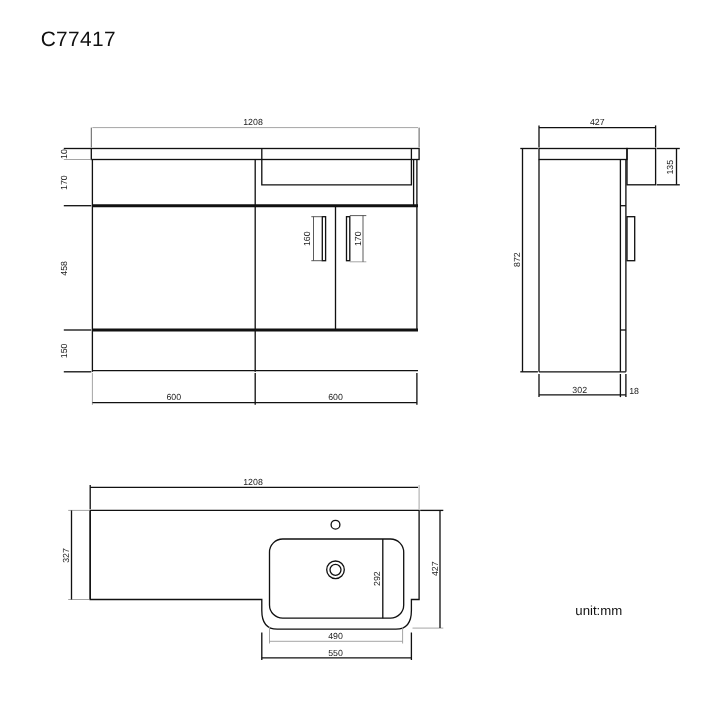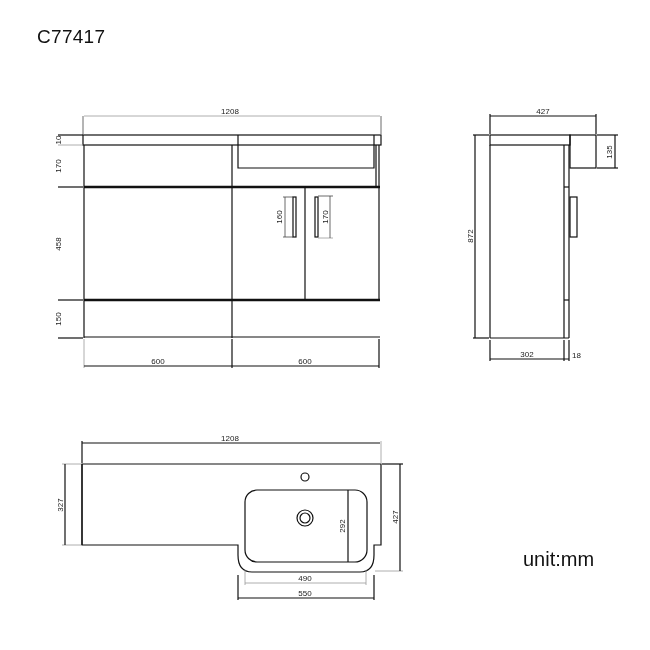--- a/index.html
+++ b/index.html
@@ -1,18 +1,18 @@
 <!DOCTYPE html>
 <html><head>
 <meta charset="utf-8">
 <style>
   html, body { margin:0; padding:0; background:#ffffff; }
   body { width:650px; height:650px; position:relative; overflow:hidden; font-family:"Liberation Sans", sans-serif; }
   .code { position:absolute; left:37px; top:26px; font-size:19px; color:#111; letter-spacing:0.3px;text-align:right; }
-  .unit { position:absolute; left:523px; top:548px; font-size:20px; color:#111; }
+  .unit { position:absolute; left:523px; top:548px; font-size:12px; color:#111; }
   svg { position:absolute; left:0; top:0; }
   .dim { font-family:"Liberation Sans", sans-serif; font-size:8px; fill:#222; }
   .ln { stroke:#111; stroke-width:1.2; fill:none; }
   .thin { stroke:#444; stroke-width:0.8; fill:none; }
   .thick { stroke:#111; stroke-width:2.6; fill:none; }
   .grey { stroke:#999; stroke-width:0.8; fill:none; }
 </style>
 </head>
 <body>
 

